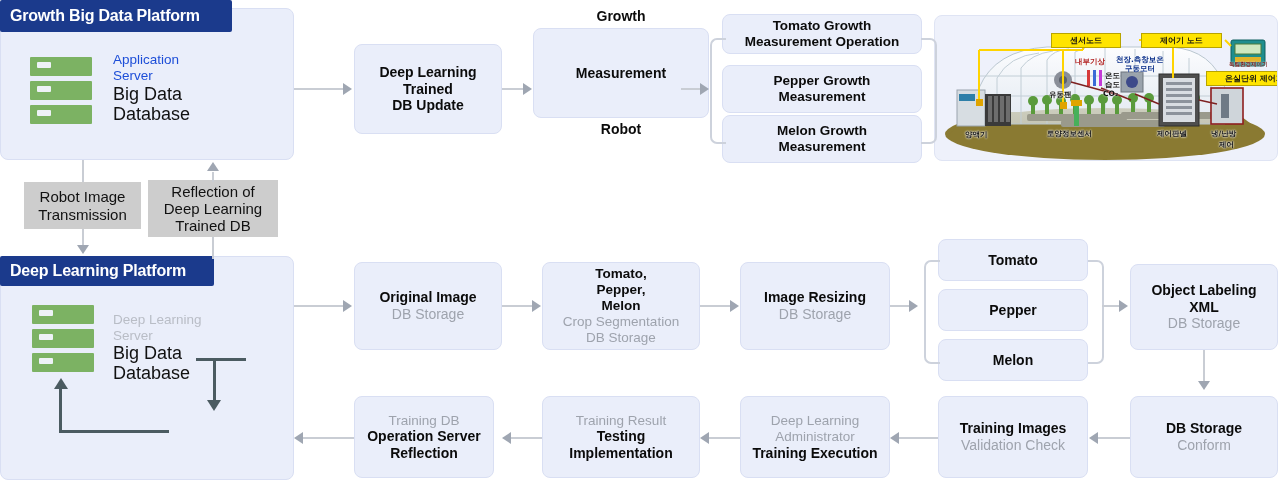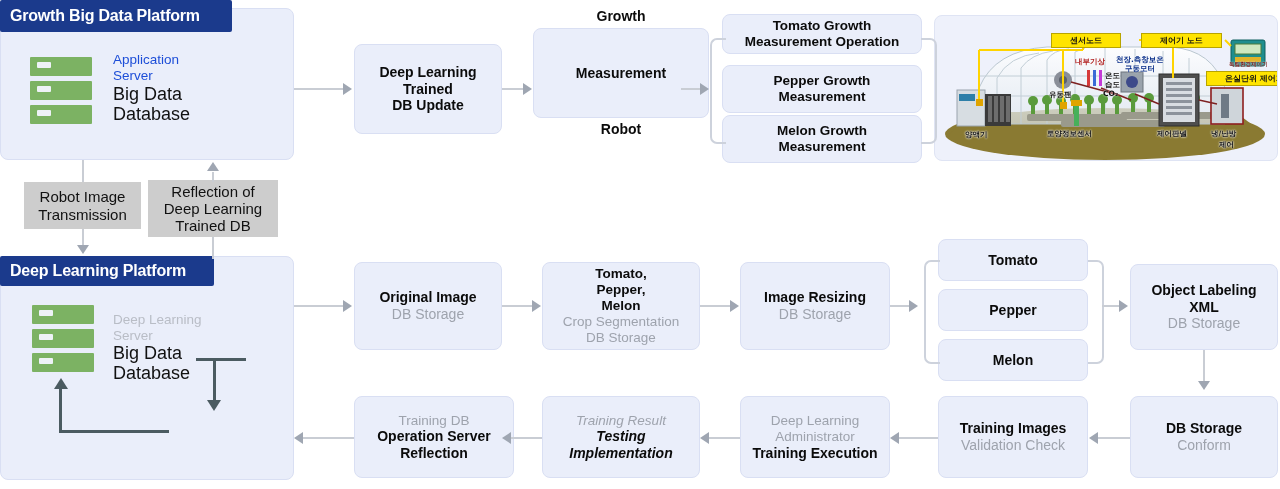--- a/index.html
+++ b/index.html
@@ -362,27 +362,27 @@
     <div class="strong">Training Images</div>
     <div class="muted">Validation Check</div>
   </div>
 
   <div class="abs pbox" style="left:740px;top:396px;width:150px;height:82px;font-size:13.5px;">
     <div class="muted">Deep Learning</div>
     <div class="muted">Administrator</div>
     <div class="strong" style="font-size:14px;">Training Execution</div>
   </div>
 
-  <div class="abs pbox" style="left:542px;top:396px;width:158px;height:82px;font-size:13.5px;font-style:italic;">
+  <div class="abs pbox" style="left:542px;top:396px;width:158px;height:82px;font-size:13.5px;">
     <div class="muted">Training Result</div>
     <div class="strong" style="font-size:14px;">Testing</div>
     <div class="strong" style="font-size:14px;">Implementation</div>
   </div>
 
-  <div class="abs pbox" style="left:354px;top:396px;width:160px;height:82px;font-size:13.5px;">
+  <div class="abs pbox" style="left:354px;top:396px;width:140px;height:82px;font-size:13.5px;">
     <div class="muted">Training DB</div>
     <div class="strong" style="font-size:14px;">Operation Server</div>
     <div class="strong" style="font-size:14px;">Reflection</div>
   </div>
 
   <div class="ln ln-h" style="left:294px;top:88px;width:50px;"></div>
   <div class="arrow ar-r" style="left:343px;top:83px;"></div>
 
   <div class="ln ln-h" style="left:502px;top:88px;width:22px;"></div>
   <div class="arrow ar-r" style="left:523px;top:83px;"></div>

